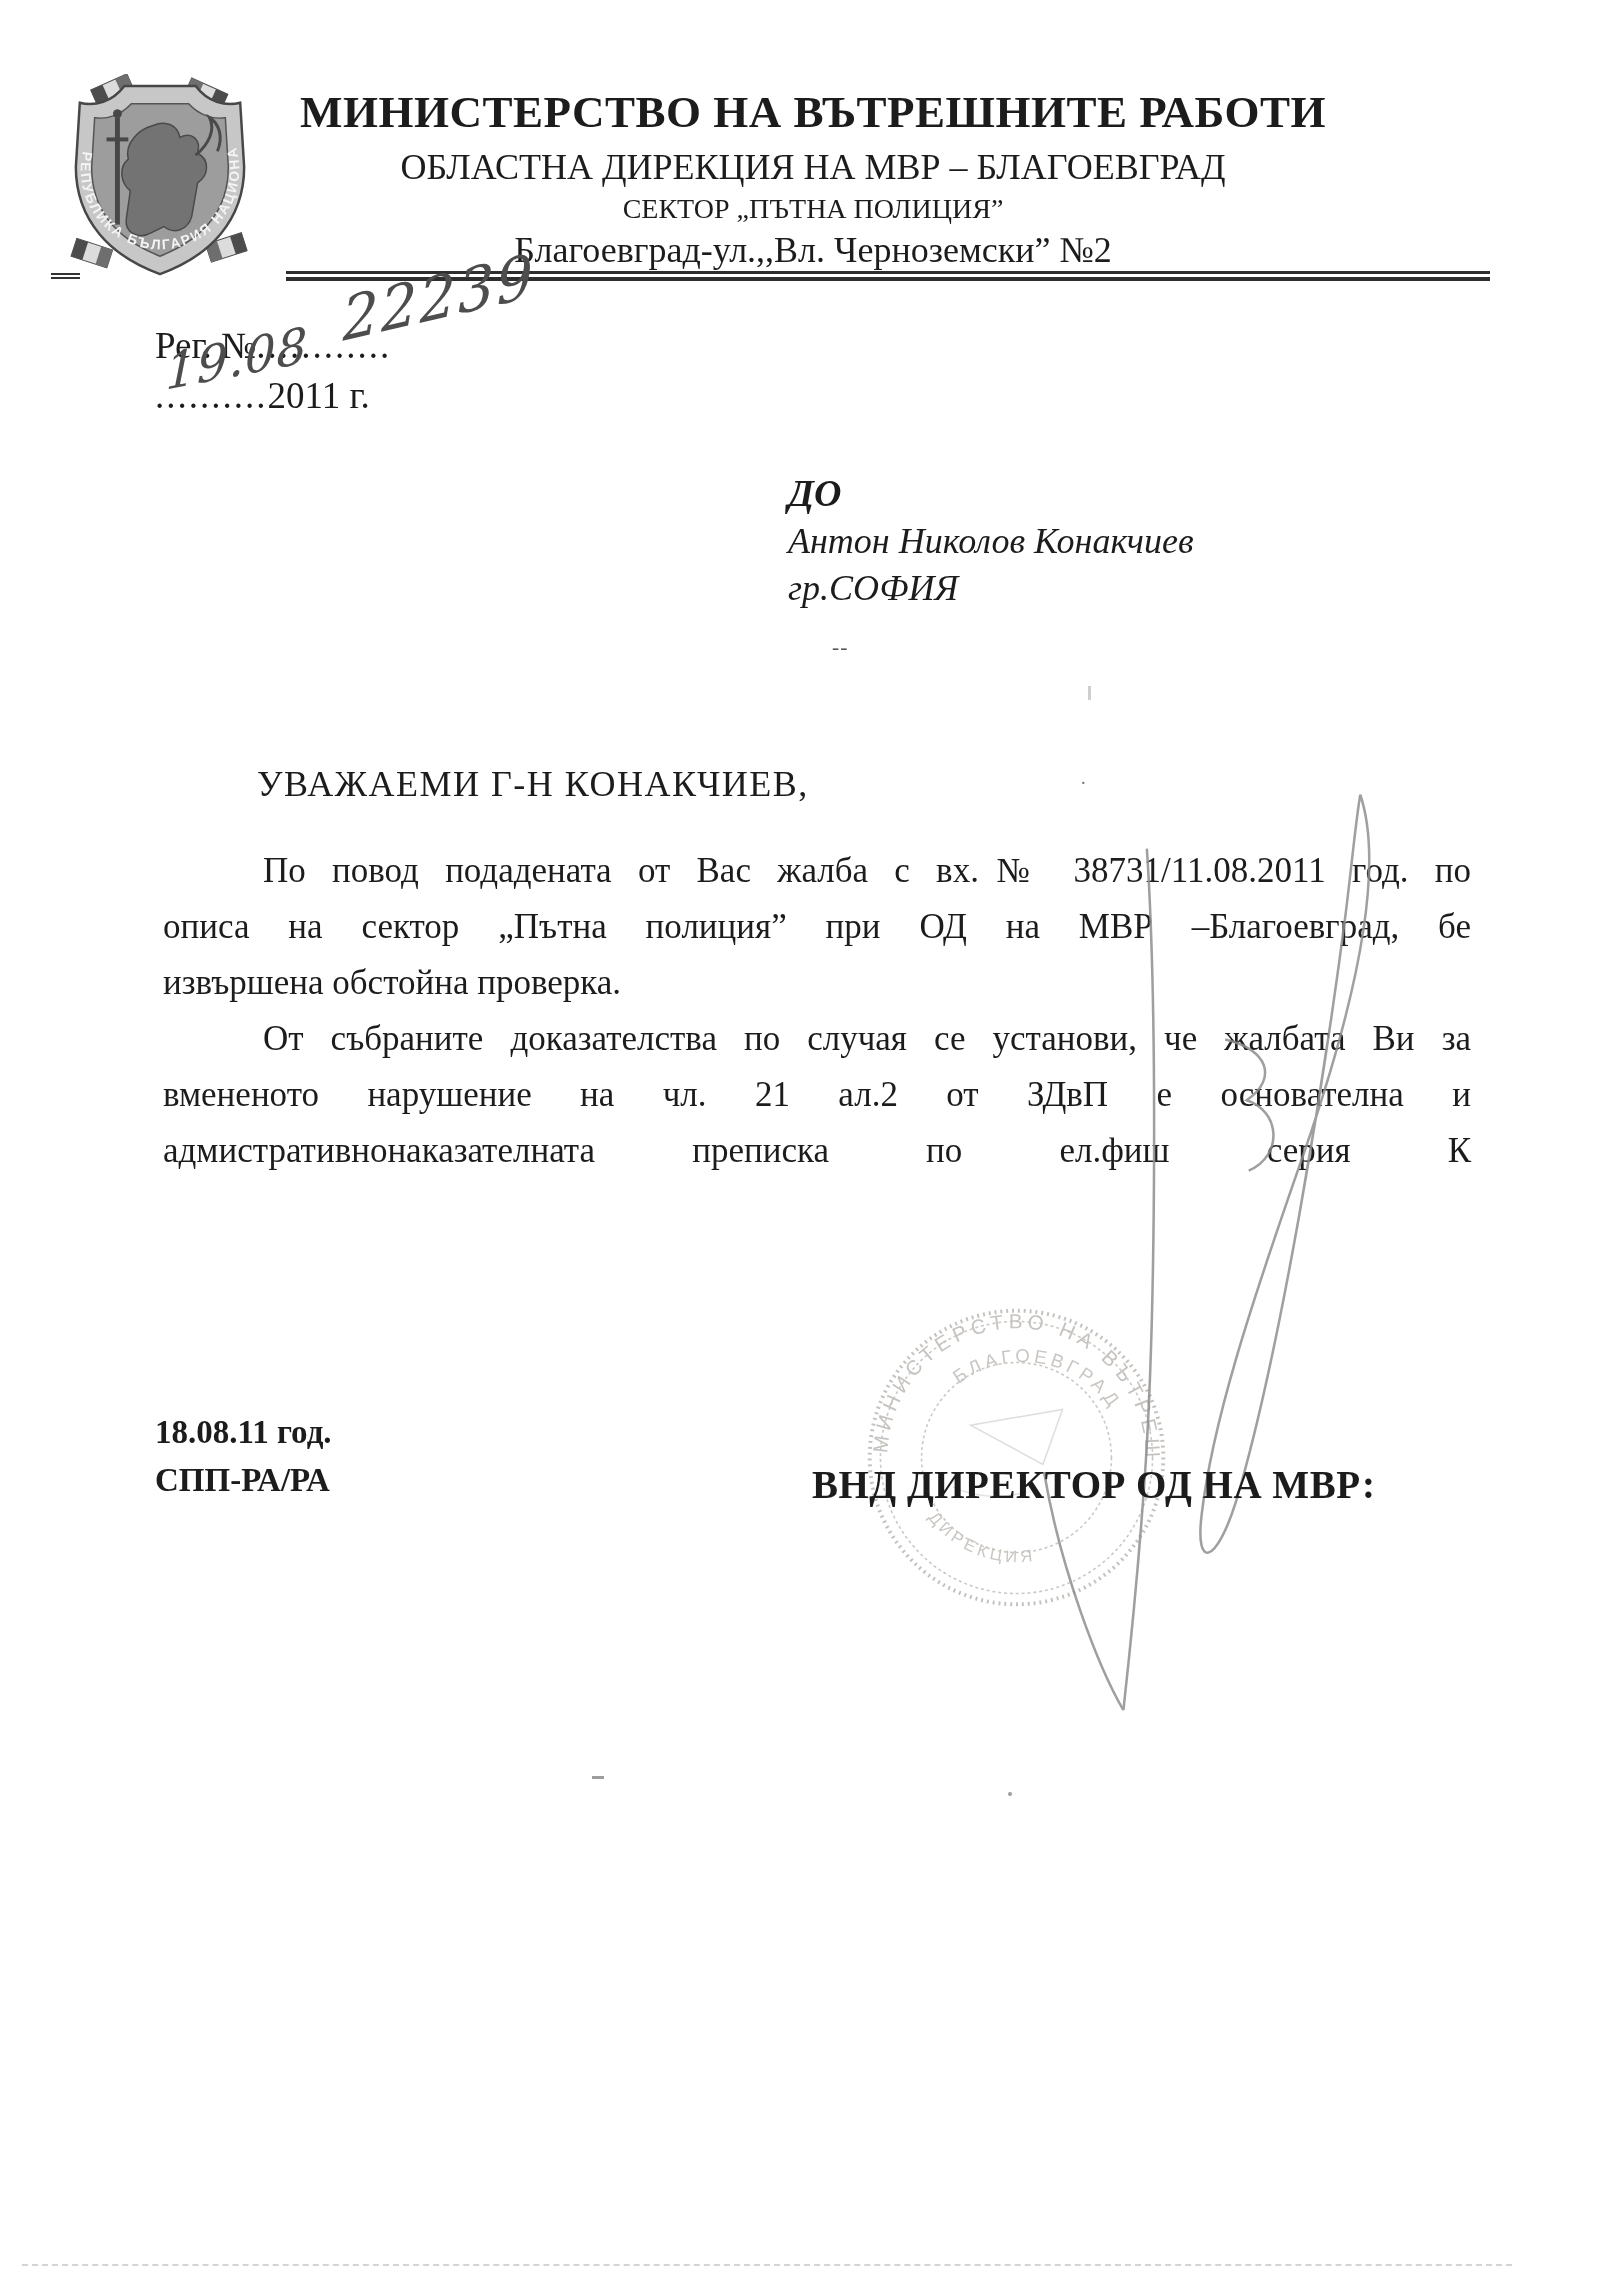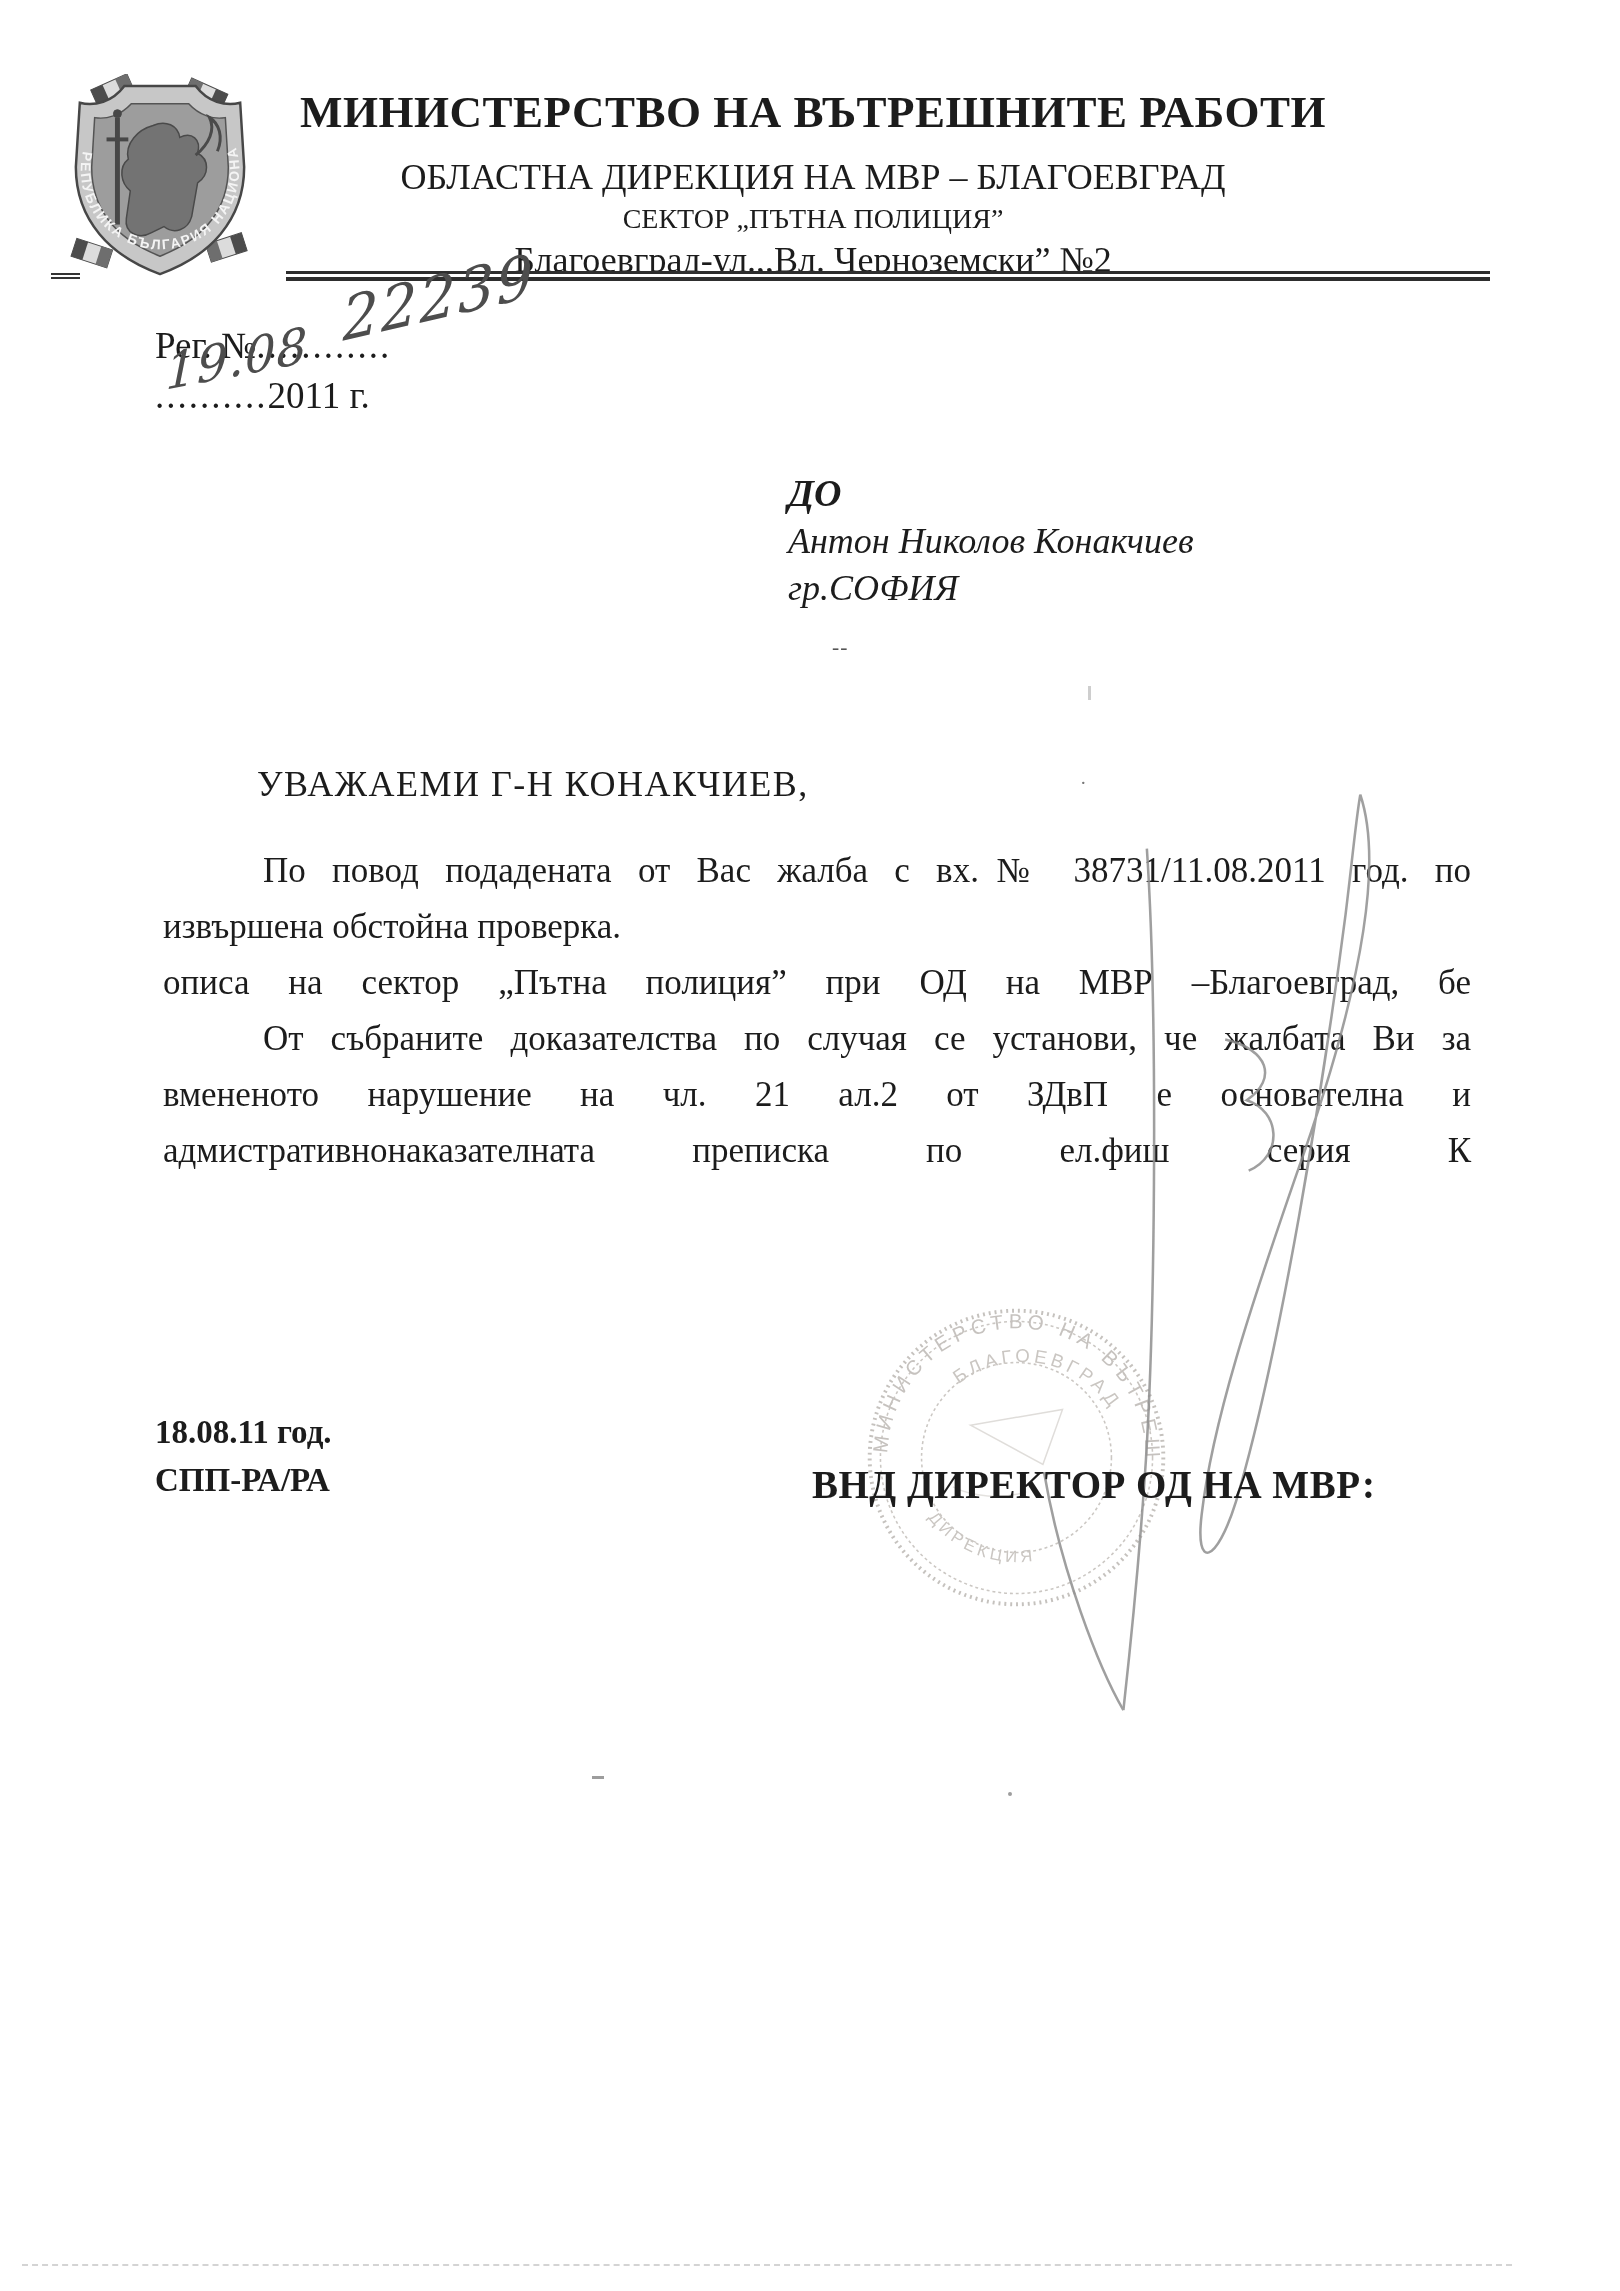--- a/index.html
+++ b/index.html
@@ -9,21 +9,21 @@
     margin:0 auto;
     background:#ffffff;
     font-family:"Liberation Serif", serif;
     color:#1c1c1c;
     overflow:hidden;
   }
   
   .emblem{position:absolute;left:61px;top:74px;width:198px;height:210px;}
   .hdr{position:absolute;left:176px;top:86px;width:1274px;text-align:center;line-height:1.18;}
   .hdr .ministry{font-size:45px;font-weight:700;letter-spacing:0.5px;white-space:nowrap;}
-  .hdr .directorate{font-size:36px;margin-top:17px;white-space:nowrap;}
+  .hdr .directorate{font-size:36px;margin-top:7px;white-space:nowrap;}
   .hdr .sector{font-size:28px;margin-top:3.9px;white-space:nowrap;}
   .hdr .address{font-size:36px;margin-top:3.9px;white-space:nowrap;}
   .rule-dash{position:absolute;left:51px;top:273px;width:29px;height:5.9px;
     background:linear-gradient(#333 0 2px,transparent 2px 3.9px,#333 3.9px 5.9px);}
   .double-rule{position:absolute;left:286px;top:271px;width:1204px;height:9.8px;
     background:linear-gradient(#2e2e2e 0 2.9px,#fff 2.9px 5.9px,#2e2e2e 5.9px 8.8px);}
   
   .reg{position:absolute;left:155px;top:321px;font-size:37px;line-height:1.35;}
   .reg .dots{letter-spacing:2px;}
   .hand{position:absolute;font-family:"DejaVu Serif", serif;font-style:italic;
@@ -125,22 +125,22 @@
     <div>Антон Николов Конакчиев</div>
     <div>гр.СОФИЯ</div>
   </div>
   <div class="recipient-mark">--</div>
 
   <div class="salutation">УВАЖАЕМИ Г-Н КОНАКЧИЕВ,</div>
   <div class="dot-artifact" style="left:1080px;top:772px;">·</div>
 
   <div class="body-text">
     <div class="ln first">По повод подадената от Вас жалба с вх.№ 38731/11.08.2011 год. по</div>
+    <div class="ln">описа на сектор „Пътна полиция” при ОД на МВР –Благоевград, бе</div>
     <div class="ln last">извършена обстойна проверка.</div>
-    <div class="ln">описа на сектор „Пътна полиция” при ОД на МВР –Благоевград, бе</div>
     <div class="ln first">От събраните доказателства по случая се установи, че жалбата Ви за</div>
     <div class="ln">вмененото нарушение на чл. 21 ал.2 от ЗДвП е основателна и</div>
     <div class="ln">адмистративнонаказателната преписка по ел.фиш серия К</div>
   </div>
 
   <svg class="stamp" viewBox="0 0 330 330">
     <defs>
       <path id="stampTop" d="M 33,165 A 132,132 0 1 1 297,165" fill="none"></path>
       <path id="stampInnerTop" d="M 70,140 A 108,108 0 0 1 278,155" fill="none"></path>
       <path id="stampInnerBottom" d="M 52,172 A 115,115 0 0 0 280,172" fill="none"></path>

